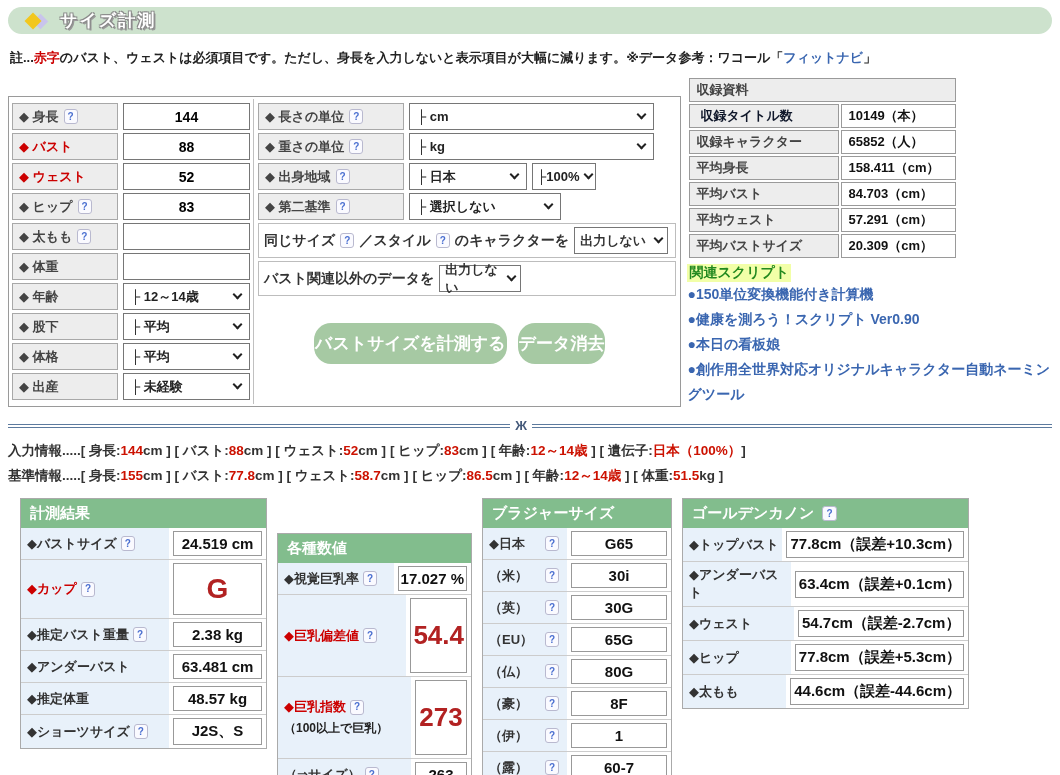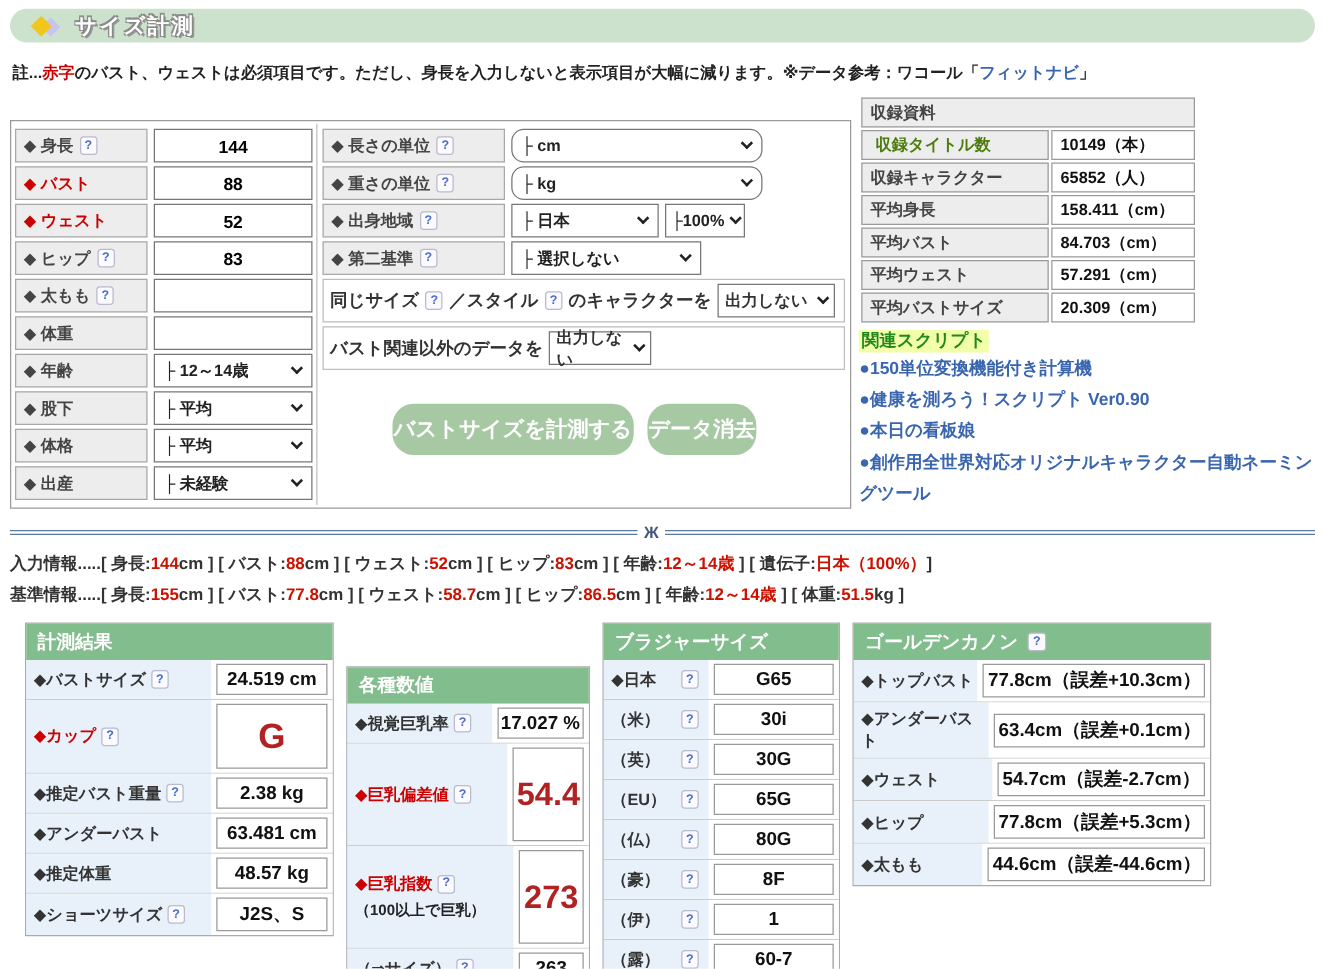--- a/index.html
+++ b/index.html
@@ -66,21 +66,21 @@
   .select {
     border:1px solid #767676; background:#fff; height:27px;
     display:flex; align-items:center; justify-content:space-between;
     padding:0 8px 0 7px; font-weight:bold; font-size:13px; cursor:pointer;
   }
   .chev {
     width:7px; height:7px; border-right:2px solid #222; border-bottom:2px solid #222;
     transform:rotate(45deg); margin-top:-4px; flex:0 0 auto; margin-left:6px;
   }
   .w-select { width:130px; }
-  .w-unit   { width:201px;border-radius:10px; }
+  .w-unit   { width:245px; }
   .w-region { width:118px; }
   .w-ratio  { width:64px; padding:0 5px 0 4px; }
   .w-second { width:152px; }
   .w-out1   { width:94px; padding:0 5px; }
   .w-out2   { width:82px; padding:0 5px; }
 
   .inline-row {
     border:1px solid #bdbdbd; margin:3px 0; padding:3px 5px;
     display:flex; align-items:center; gap:5px;
     font-weight:bold; font-size:14px; color:#333;
@@ -92,21 +92,21 @@
     font-family:"Liberation Sans","DejaVu Sans",sans-serif;
   }
   .btn-measure { max-width:198px; white-space:nowrap; overflow:hidden; }
 
   
   .right-col { width:367px; }
   .archive-table { border-collapse:separate; border-spacing:2px; width:271px; }
   .archive-table td { border:1px solid #9a9a9a; height:24px; padding:1px 6px; font-size:13px; }
   .archive-table .a-head { background:#ededed; font-weight:bold; color:#444; }
   .archive-table .a-lbl  { background:#ededed; font-weight:bold; color:#444; width:150px; }
-  .archive-table .a-lbl.link { color:#4d7c0f; cursor:pointer;padding-left:10px; }
+  .archive-table .a-lbl.link { color:#0f172a; cursor:pointer;padding-left:10px; }
   .archive-table .a-val  { font-weight:bold; color:#111; }
 
   .related { margin-top:4px; }
   .related-title { display:inline-block; background:#f2ffa8; color:#22891f; font-weight:bold; font-size:14px; padding:0 2px; }
   .related-link { color:#3a66b0; font-size:14px; font-weight:bold; line-height:25px; cursor:pointer; }
 
   
   .divider { display:flex; align-items:center; margin:11px 0 5px; }
   .divider .line { flex:1; height:4px; border-top:1px solid #5c7a9e; border-bottom:1px solid #5c7a9e; }
   .divider .sym { padding:0 5px; font-size:13px; color:#44597a; font-weight:bold; }

